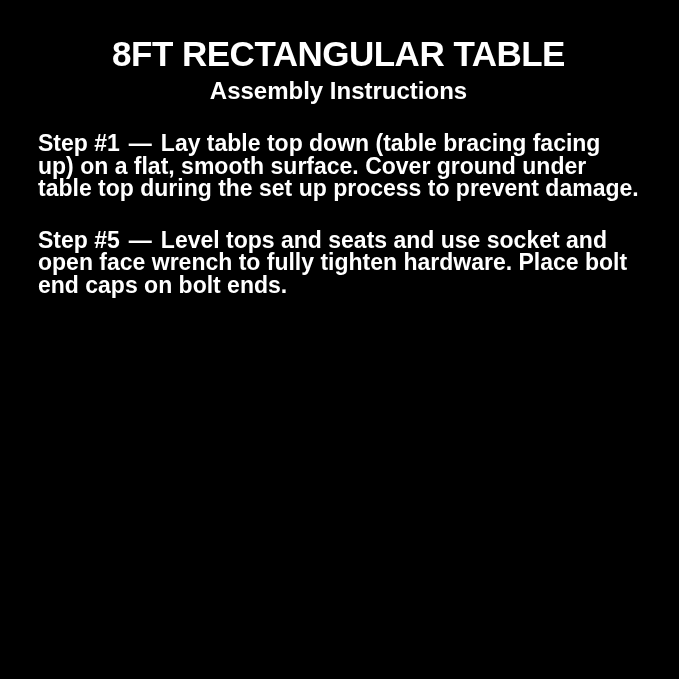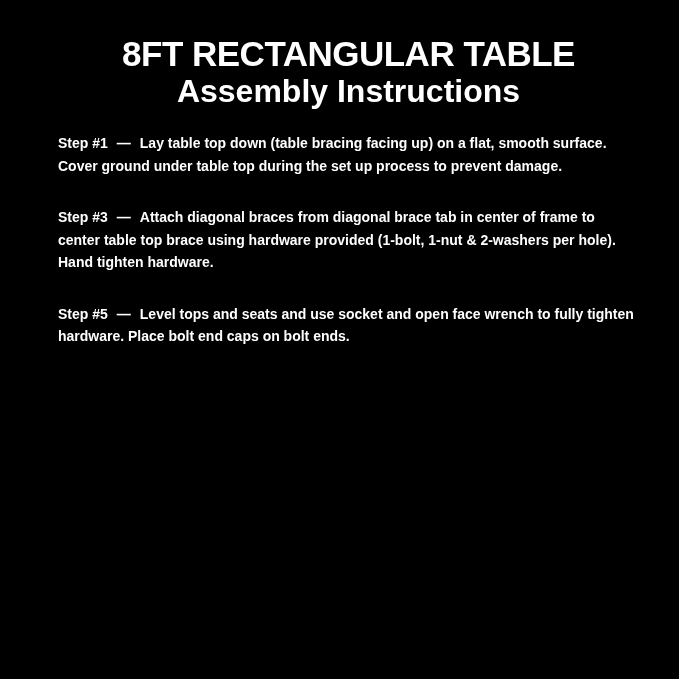--- a/index.html
+++ b/index.html
@@ -10,41 +10,41 @@
   }
   body {
     font-family: "Liberation Sans", "DejaVu Sans", sans-serif;
     font-weight: 700;
     color: #ffffff;
     overflow: hidden;
   }
   .page {
     width: 679px;
     height: 679px;
-    padding: 30px 40px 0 58px;
+    padding: 30px 40px 0 38px;
   }
   .title {
     text-align: center;
     font-size: 35px;
     line-height: 40px;
     letter-spacing: -0.5px;
     margin: 4px 0 2px 0;
     white-space: nowrap;
   }
   .subtitle {
     text-align: center;
-    font-size: 32px;
+    font-size: 24px;
     line-height: 30px;
     margin: 0 0 26px 0;
   }
   .steps {
     width: 100%;
   }
   .step {
-    font-size: 14px;
+    font-size: 23px;
     line-height: 22.5px;
     margin: 0 0 29px 0;
     text-align: left;
   }
   .step-dash {
     margin: 0 9px;
   }
 </style>
 </head>
 <body>
@@ -52,19 +52,18 @@
 <div class="page">
 
   <h1 class="title">8FT RECTANGULAR TABLE</h1>
   <h2 class="subtitle">Assembly Instructions</h2>
 
   <div class="steps">
 
     <p class="step"><span>Step #1</span><span class="step-dash">—</span><span>Lay table top down (table bracing facing up) on a flat, smooth surface. Cover ground under table top during the set up process to prevent damage.</span></p>
 
 
-    <p class="step"><span>Step #3</span><span class="step-dash">—</span><span>Attach diagonal braces from diagonal brace tab in center of frame to center table top brace using hardware provided (1-bolt, 1-nut &amp; 2-washers per hole). Hand tighten hardware.</span></p>
 
 
     <p class="step"><span>Step #5</span><span class="step-dash">—</span><span>Level tops and seats and use socket and open face wrench to fully tighten hardware. Place bolt end caps on bolt ends.</span></p>
 
   </div>
 </div>
 
 </body></html>

